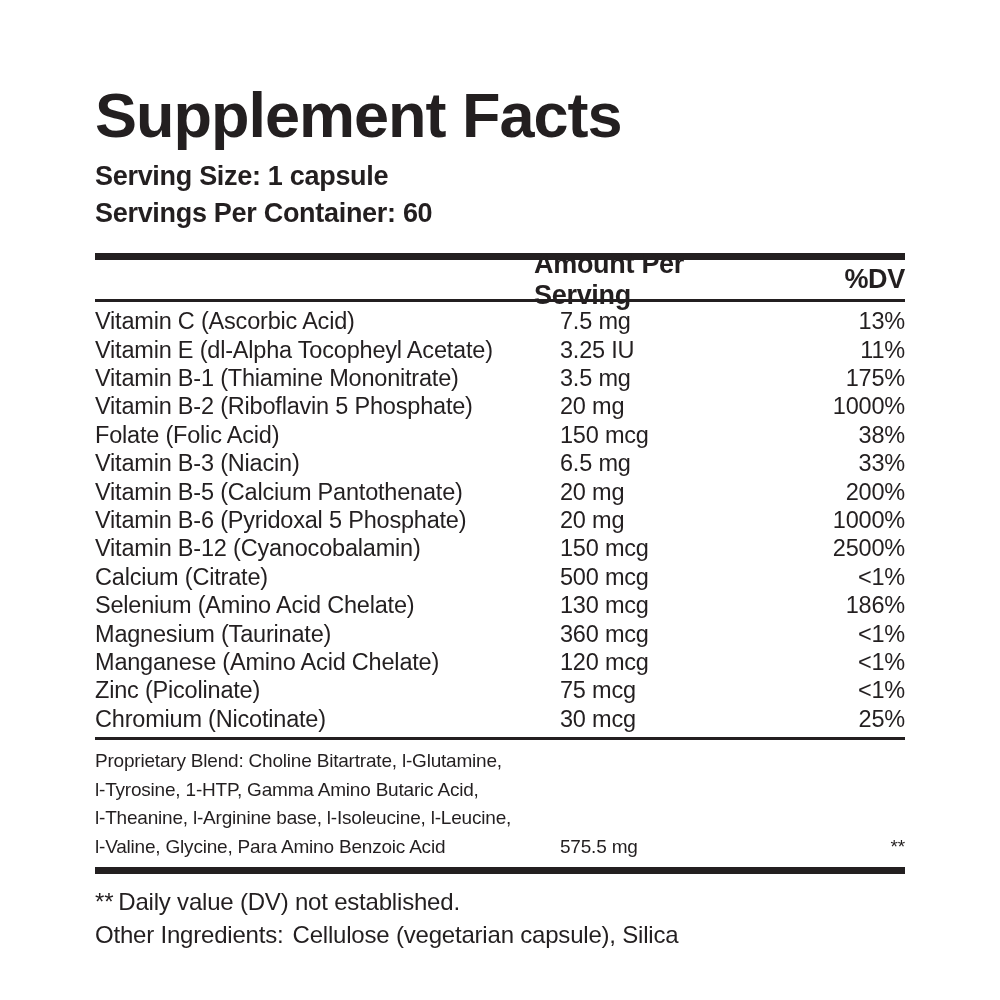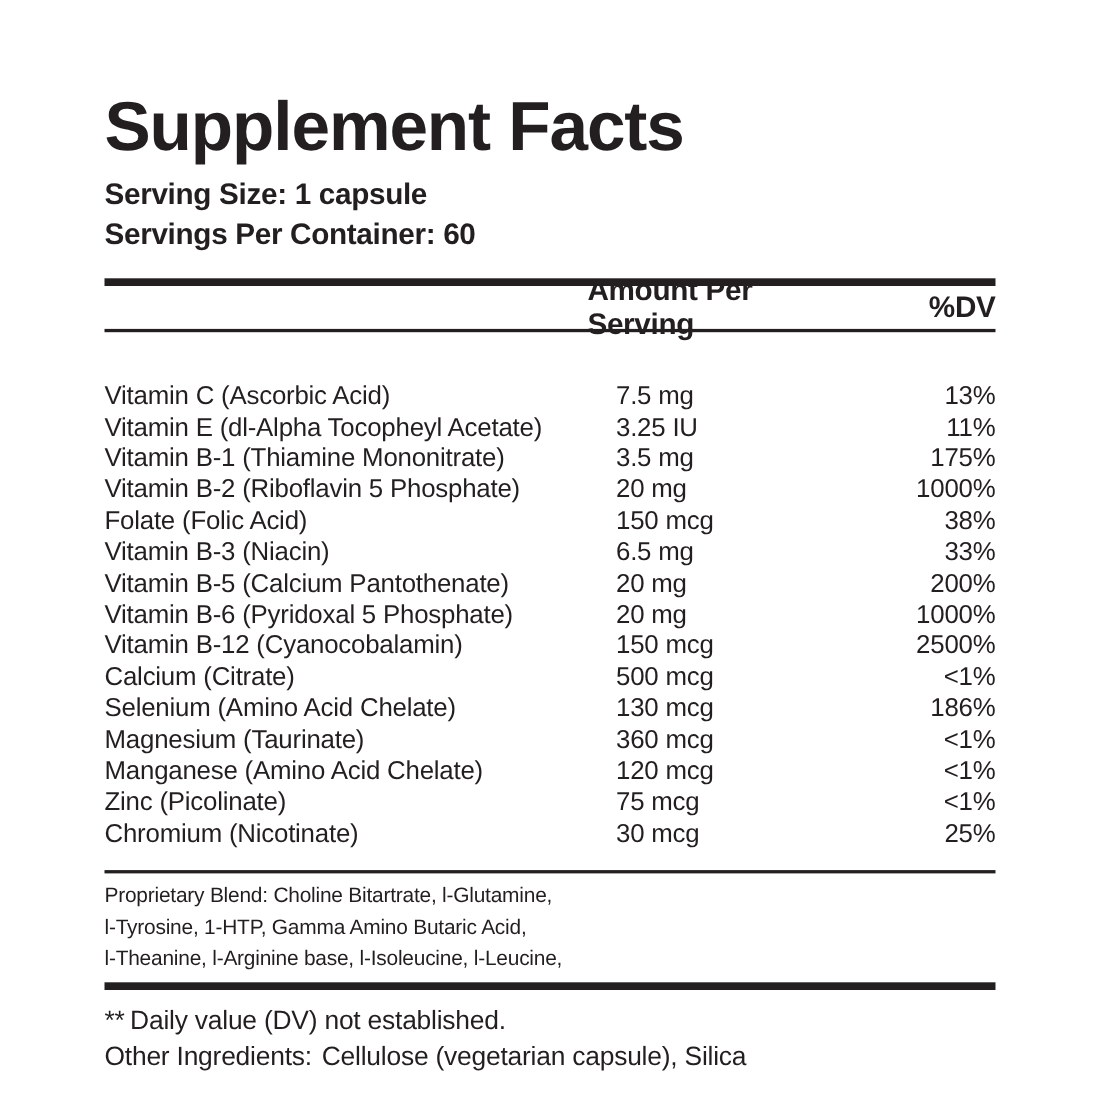--- a/index.html
+++ b/index.html
@@ -48,21 +48,21 @@
   }
   .hdr {
     font-size: 27px;
     font-weight: 700;
     letter-spacing: -0.3px;
   }
   .col-name { flex: 1 1 auto; text-align: left; }
   .col-amt  { flex: 0 0 200px; text-align: left; }
   .col-dv   { flex: 0 0 145px; text-align: right; }
   .hdr-row .col-amt { padding-right: 26px; }
-  .rows { padding: 5px 0 20px 0; margin-top: 38px; }
+  .rows { padding: 5px 0 4px 0; }
   .row {
     display: flex;
     font-size: 23.5px;
     line-height: 28.4px;
     letter-spacing: -0.2px;
   }
   .blend {
     padding: 7px 0 6px 0;
   }
   .blend-line {
@@ -204,20 +204,25 @@
 
   <div class="blend">
     <div>
 
         <div class="blend-line">Proprietary Blend: Choline Bitartrate, l-Glutamine,</div>
 
         <div class="blend-line">l-Tyrosine, 1-HTP, Gamma Amino Butaric Acid,</div>
 
         <div class="blend-line">l-Theanine, l-Arginine base, l-Isoleucine, l-Leucine,</div>
       </div>
+    <div class="row blend-line">
+      <div class="col-name">l-Valine, Glycine, Para Amino Benzoic Acid</div>
+      <div class="col-amt">575.5 mg</div>
+      <div class="col-dv">**</div>
+    </div>
   </div>
 
   <div class="bar thick"></div>
 
   <div class="footnote">
     <span class="marker">**</span><span>Daily value (DV) not established.</span>
   </div>
 
   <div class="other-ingredients">
     <span class="bold">Other Ingredients:</span><span class="spacer"></span><span>Cellulose (vegetarian capsule), Silica</span>

